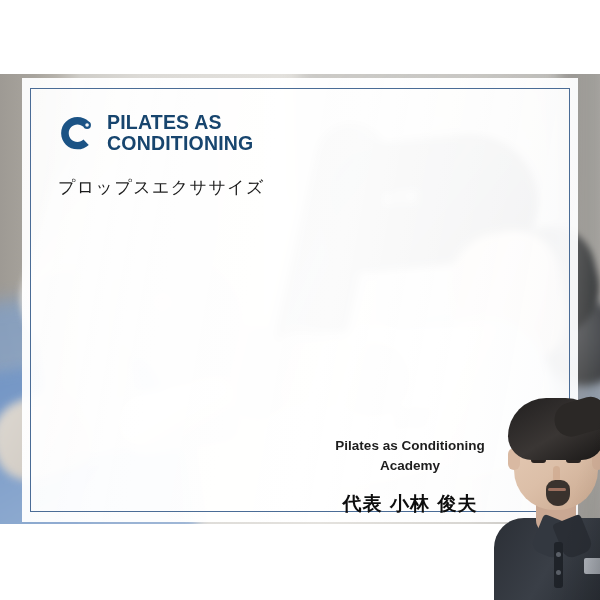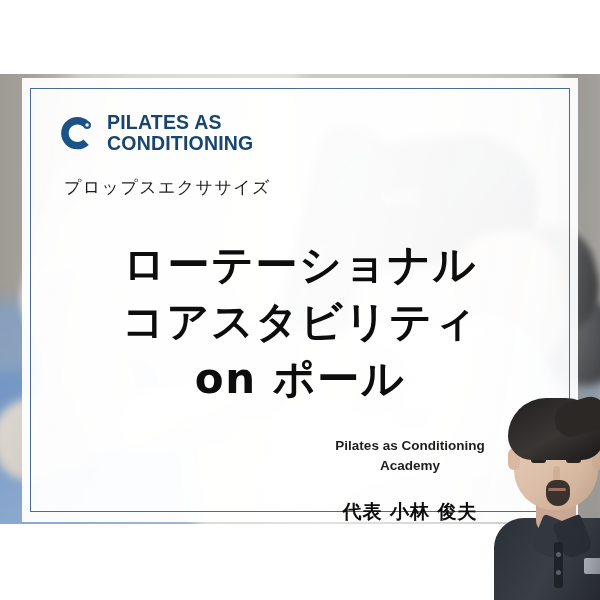--- a/index.html
+++ b/index.html
@@ -297,21 +297,21 @@
     font-weight: 700;
     font-size: 19.5px;
     line-height: 1.06;
     letter-spacing: .2px;
     white-space: pre-line;
     font-family: "Liberation Sans", sans-serif;
   }
 
   .eyebrow {
     position: absolute;
-    left: 64px;
+    left: 58px;
     top: 176px;
     font-size: 17px;
     color: #1b1b1b;
     letter-spacing: 1.4px;
     font-family: "DejaVu Sans", sans-serif;
   }
 
   .title {
     position: absolute;
     left: 30px;
@@ -336,21 +336,21 @@
   }
   .credit-org {
     font-size: 13.5px;
     font-weight: 700;
     color: #1d1d1d;
     line-height: 1.45;
     white-space: pre-line;
     font-family: "Liberation Sans", sans-serif;
   }
   .credit-name {
-    margin-top: 24px;
+    margin-top: 16px;
     font-size: 19px;
     font-weight: 700;
     color: #0d0d0d;
     letter-spacing: 1px;
     font-family: "DejaVu Sans", sans-serif;
   }
 
   
   .presenter {
     position: absolute;
@@ -489,25 +489,20 @@
           <circle cx="30.6" cy="11.6" r="4.1" fill="#1b5385"></circle>
           <circle cx="30.6" cy="11.6" r="1.9" fill="#ffffff" opacity=".95"></circle>
         </svg>
       </span>
       <span class="brand-text">PILATES AS
 CONDITIONING</span>
     </div>
 
     <div class="eyebrow">プロップスエクササイズ</div>
 
-    <div class="title">
-      <span class="title-line">ローテーショナル</span>
-      <span class="title-line">コアスタビリティ</span>
-      <span class="title-line">on ポール</span>
-    </div>
 
     <div class="credit">
       <div class="credit-org">Pilates as Conditioning
 Academy</div>
       <div class="credit-name">代表 小林 俊夫</div>
     </div>
 
     <div class="presenter">
       <div class="pr-shirt"></div>
       <div class="pr-neck"></div>

